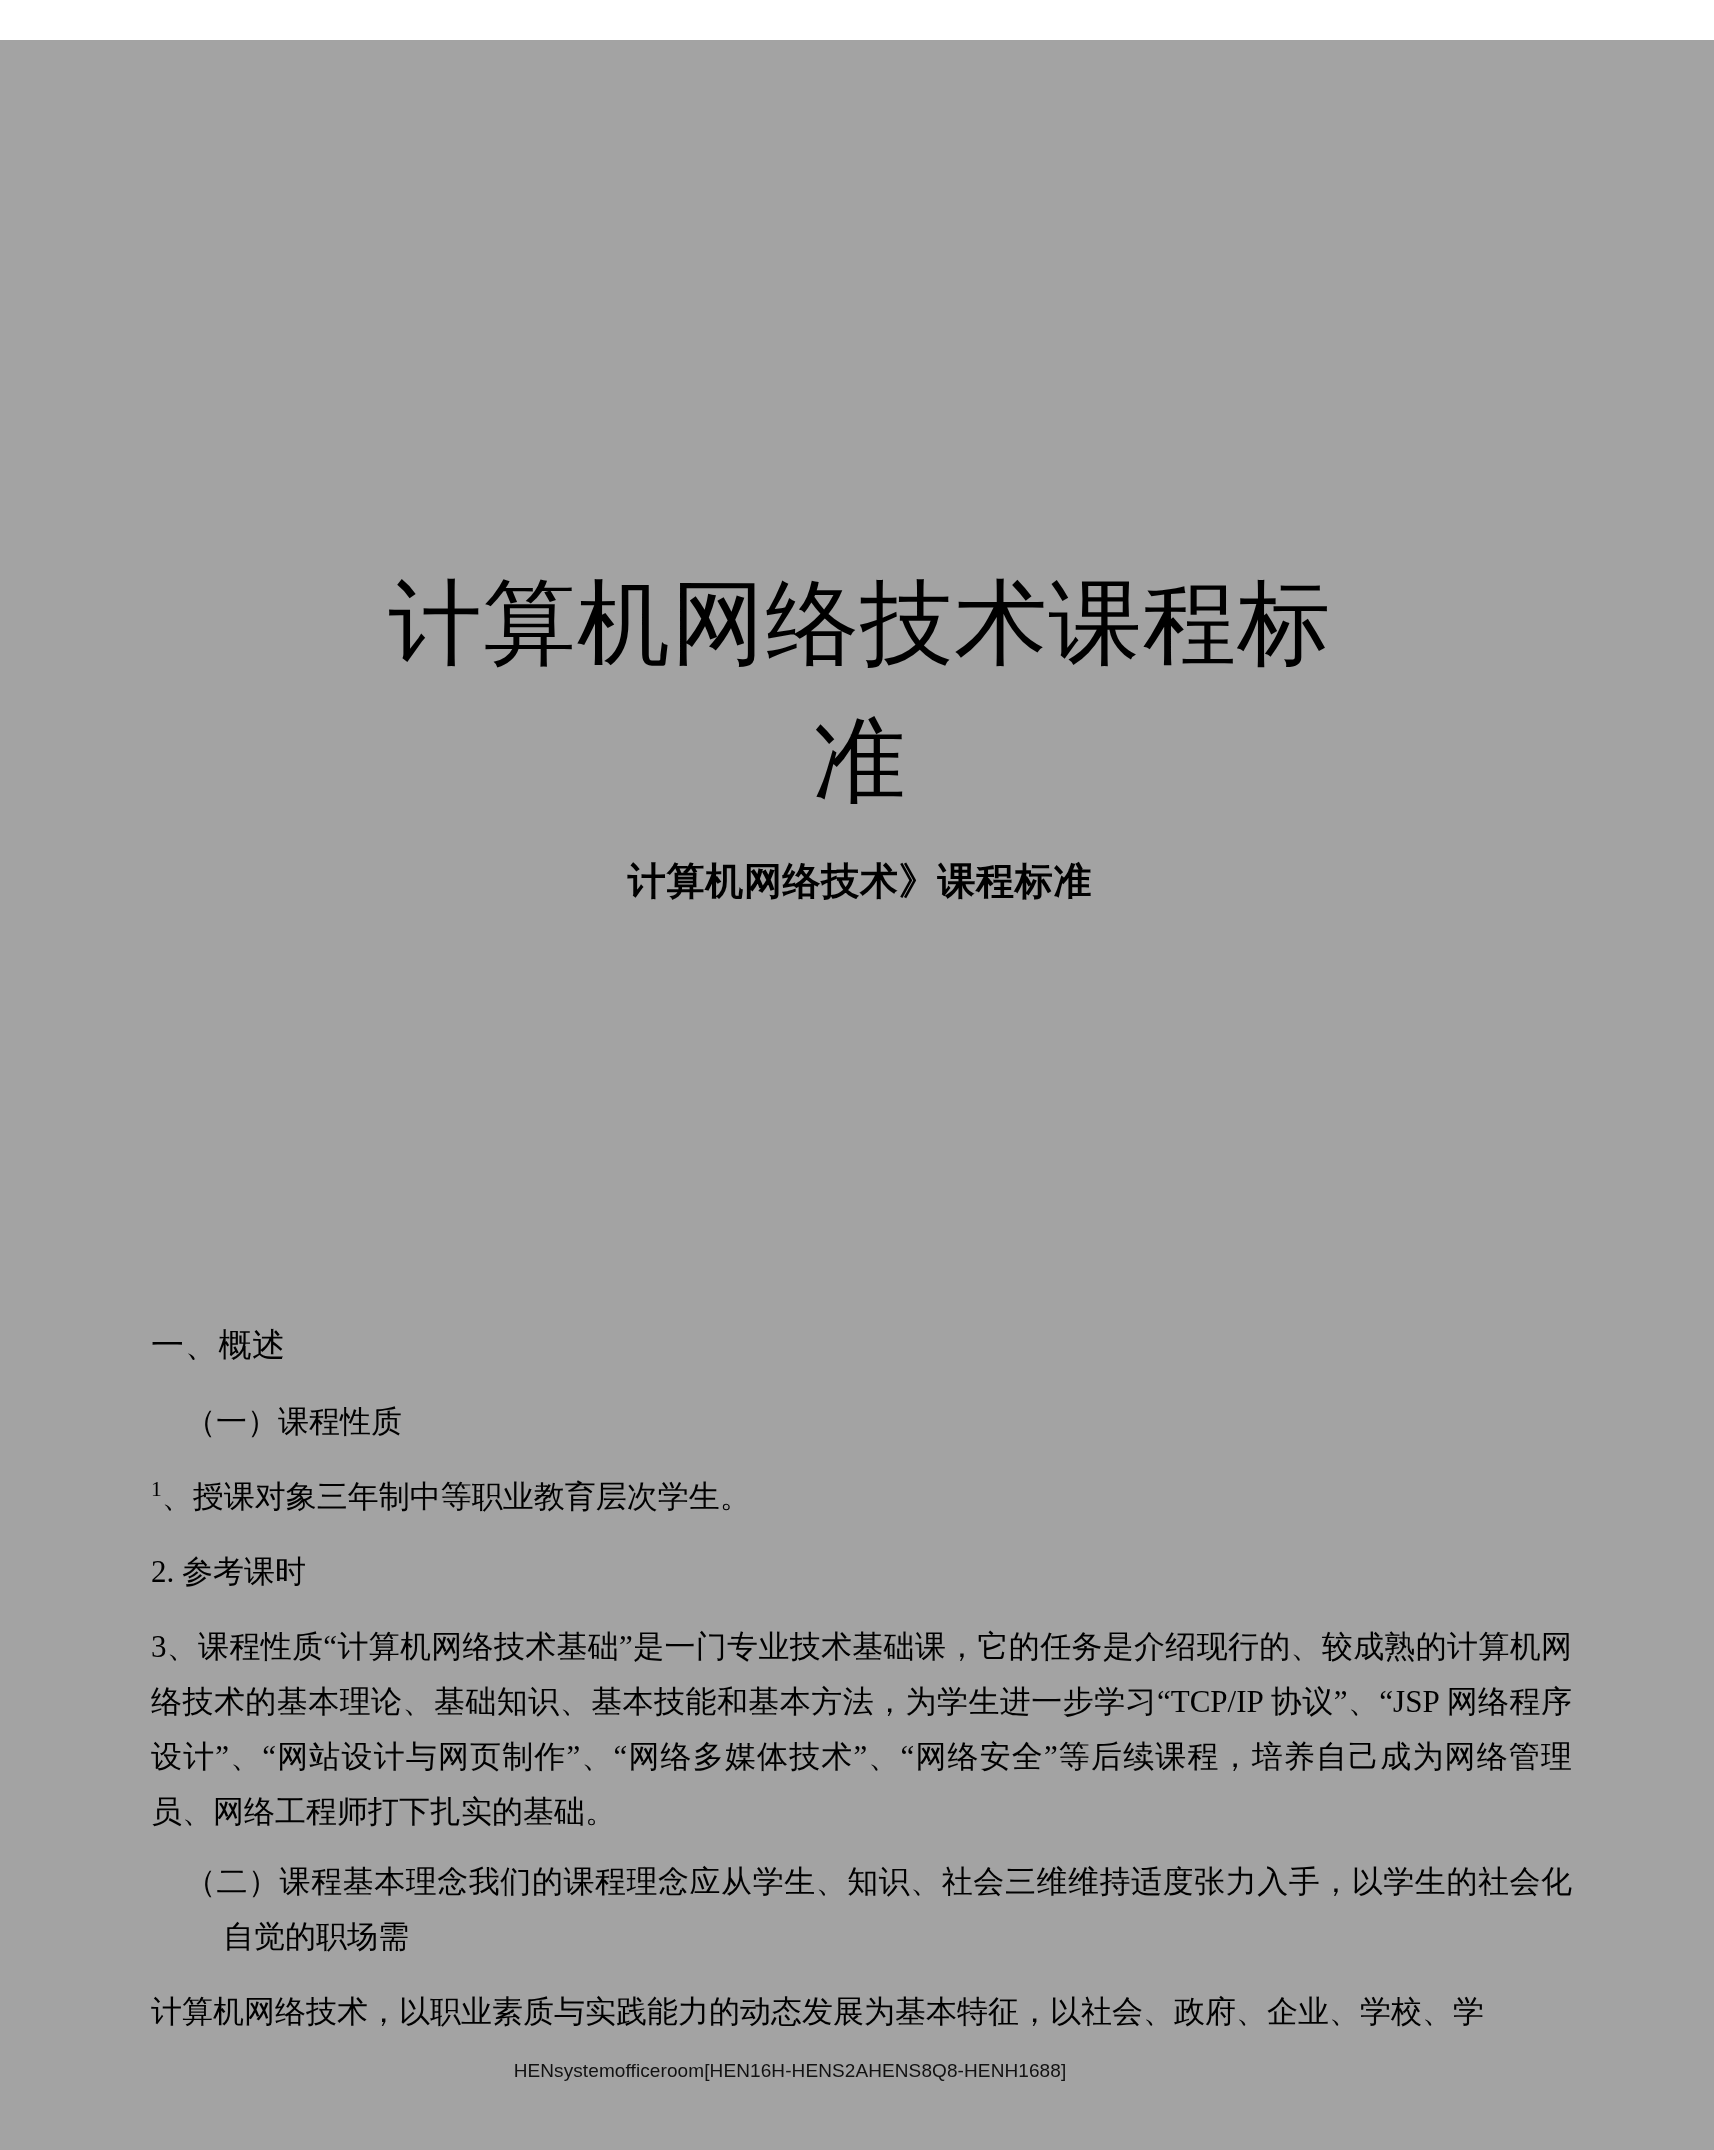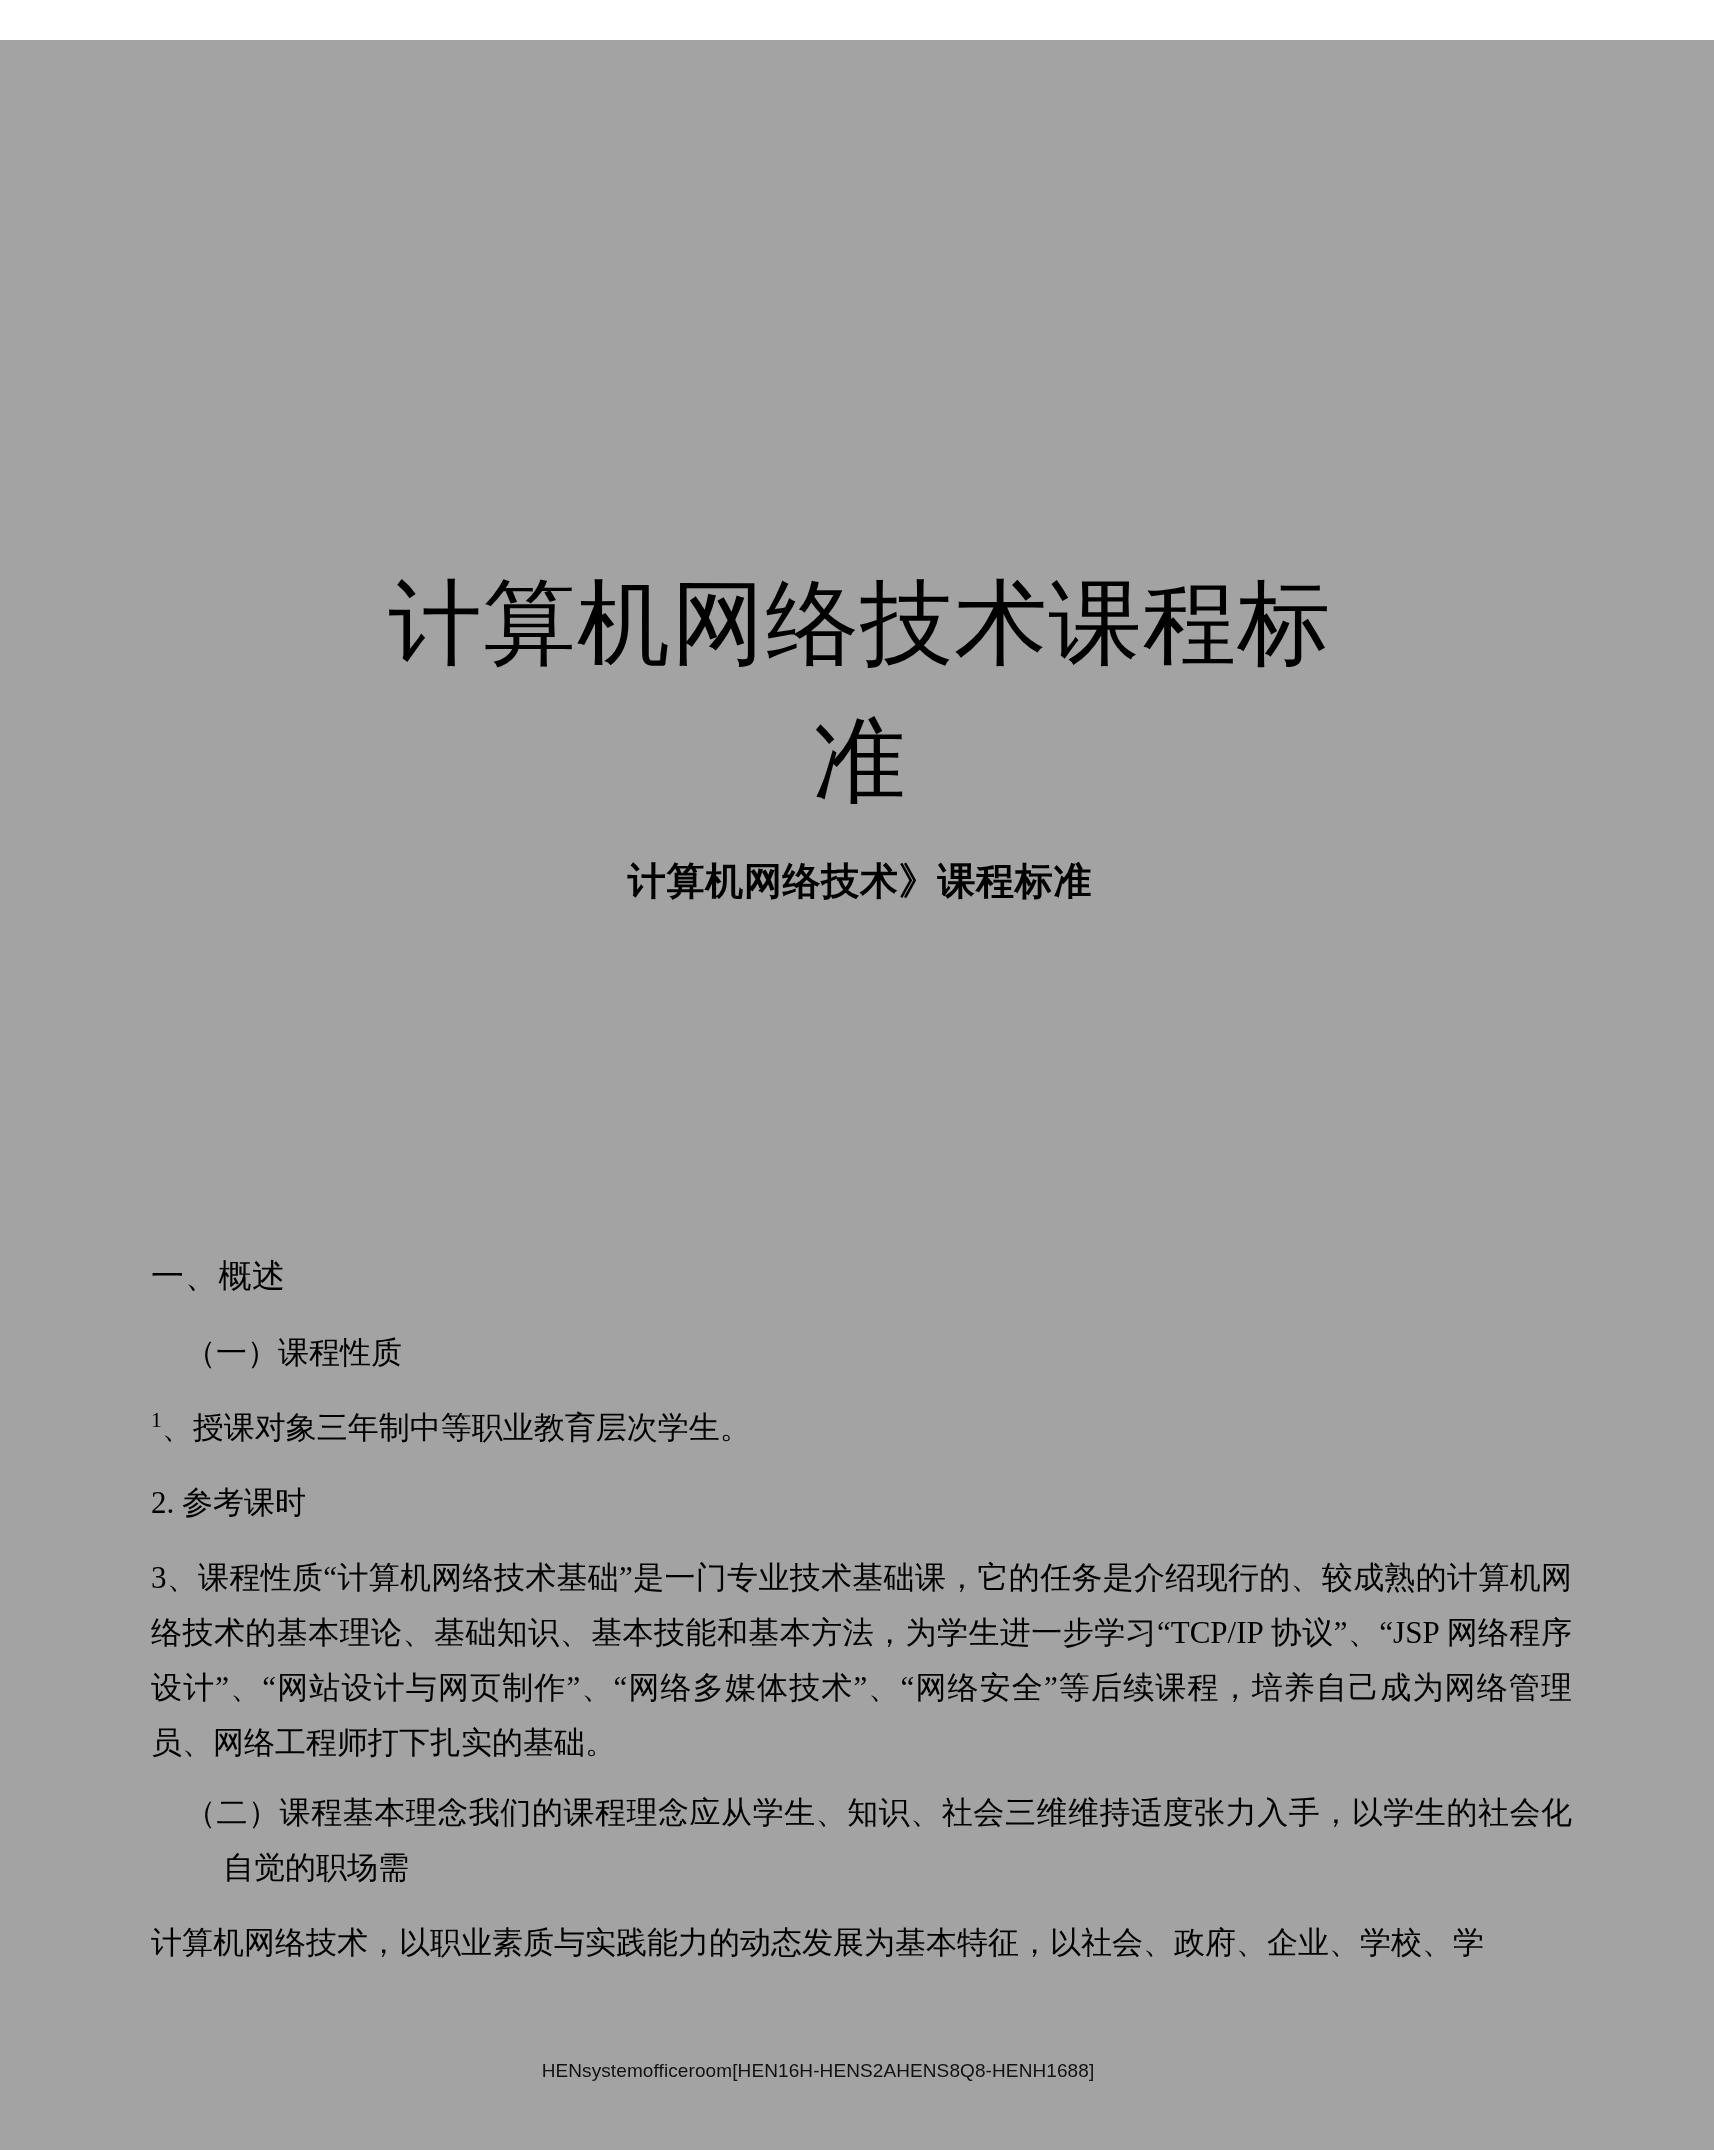--- a/index.html
+++ b/index.html
@@ -48,21 +48,21 @@
     margin-top: 26px;
     font-family: "Liberation Sans", "DejaVu Sans", sans-serif;
     font-size: 38px;
     font-weight: 700;
     letter-spacing: 0.7px;
     color: #000;
   }
   .body-block {
     position: absolute;
     left: 151px;
-    top: 1207px;
+    top: 1276px;
     width: 1421px;
   }
   p {
     margin: 0;
     font-size: 31px;
     line-height: 1.78;
     color: #000;
     font-family: "Liberation Serif", "DejaVu Serif", serif;
   }
   .h1 {
@@ -95,21 +95,20 @@
   .footer {
     position: absolute;
     left: 0;
     top: 2020px;
     width: 1580px;
     text-align: center;
     font-family: "Liberation Sans", "DejaVu Sans", sans-serif;
     font-size: 19px;
     color: #111;
     letter-spacing: 0.1px;
-    padding-left: 28px;
   }
 </style>
 </head>
 <body>
 
 <div class="page">
   <div class="content">
 
     <div class="title-block">
       <div class="doc-title-line">计算机网络技术课程标</div>

